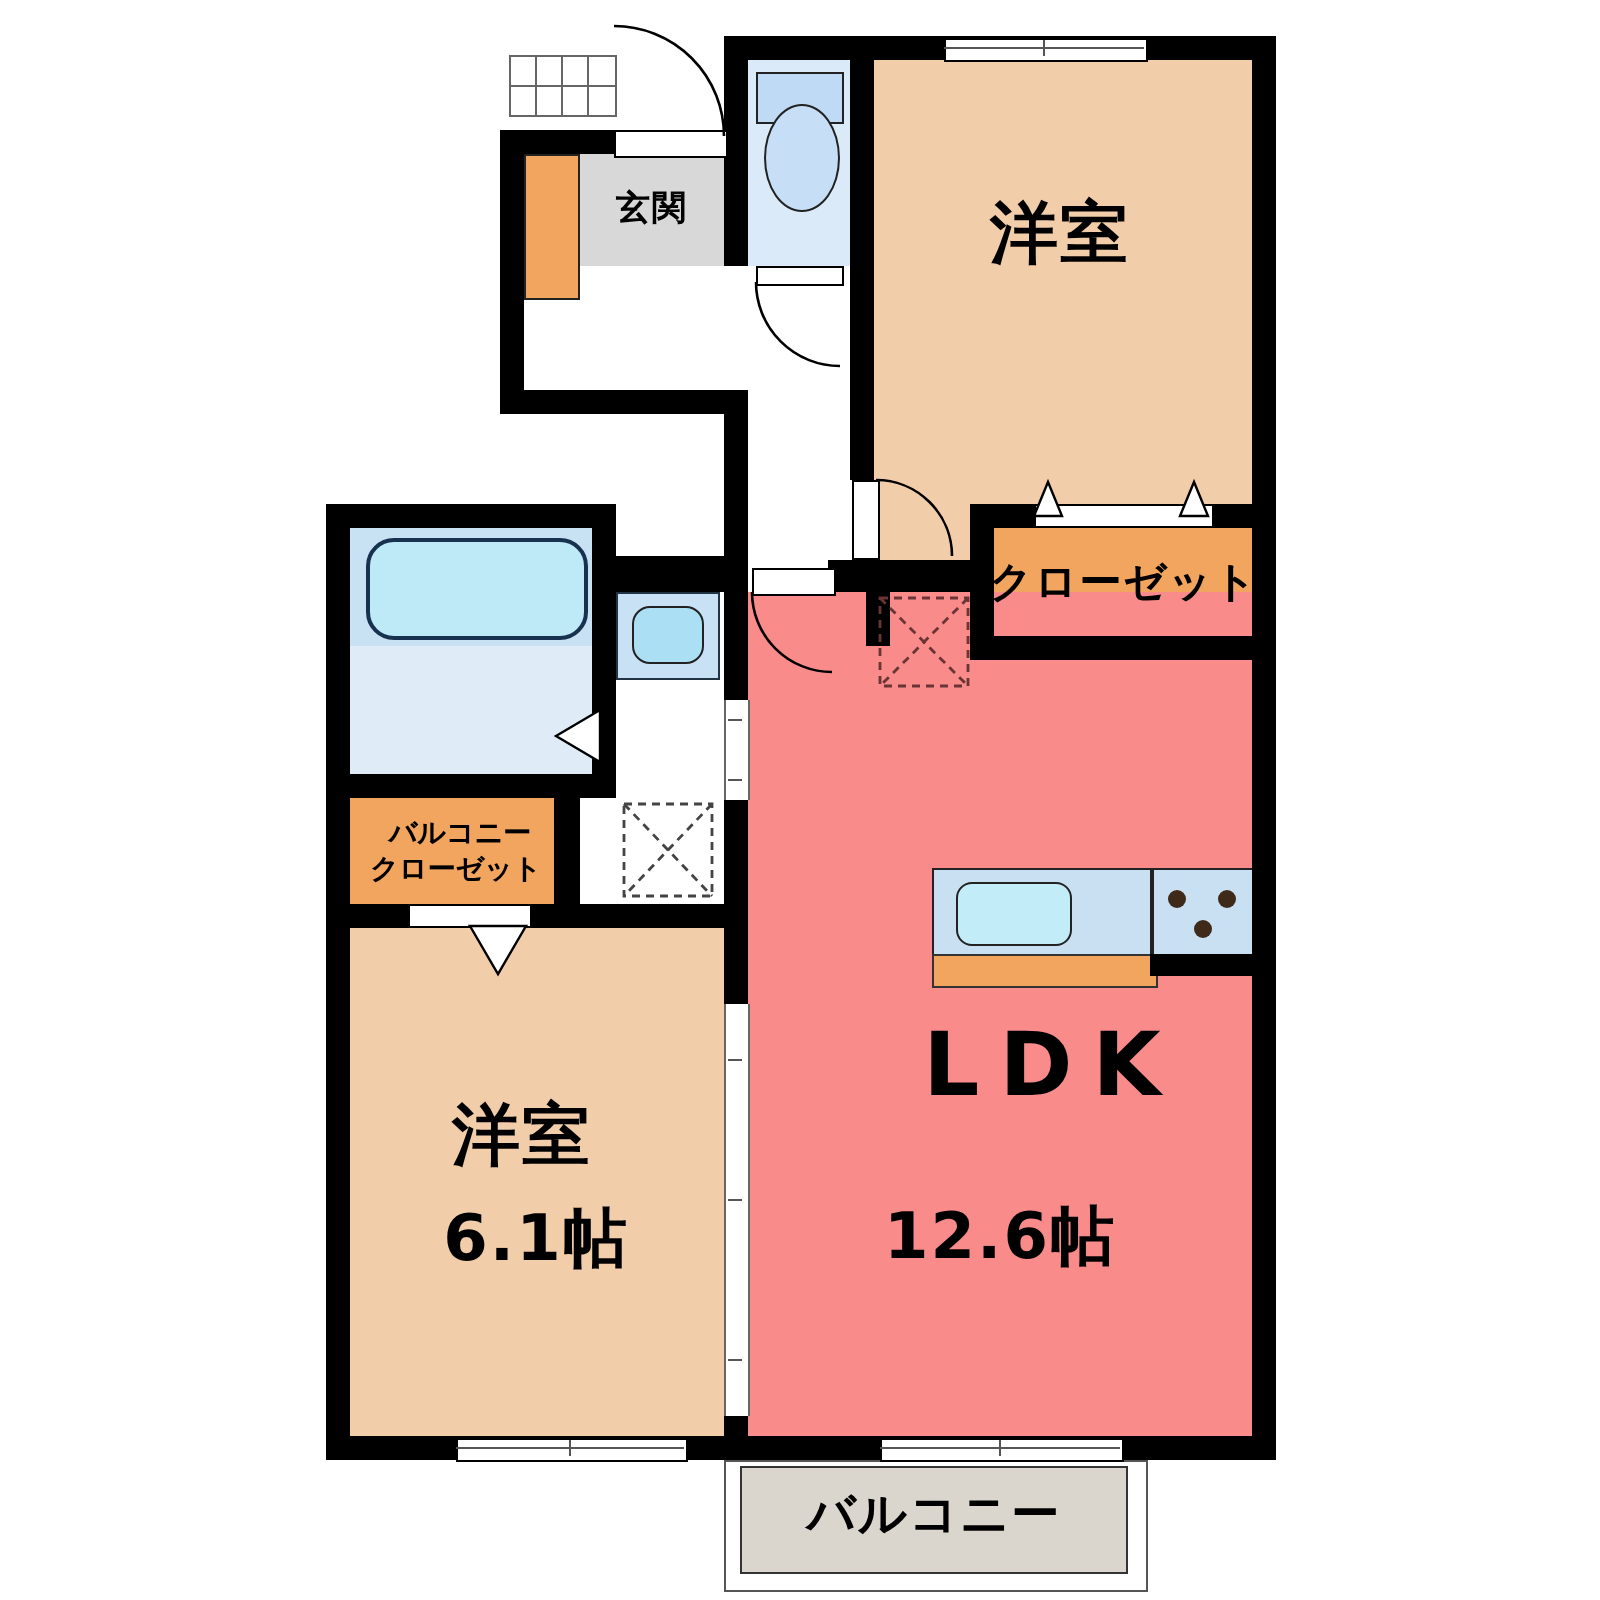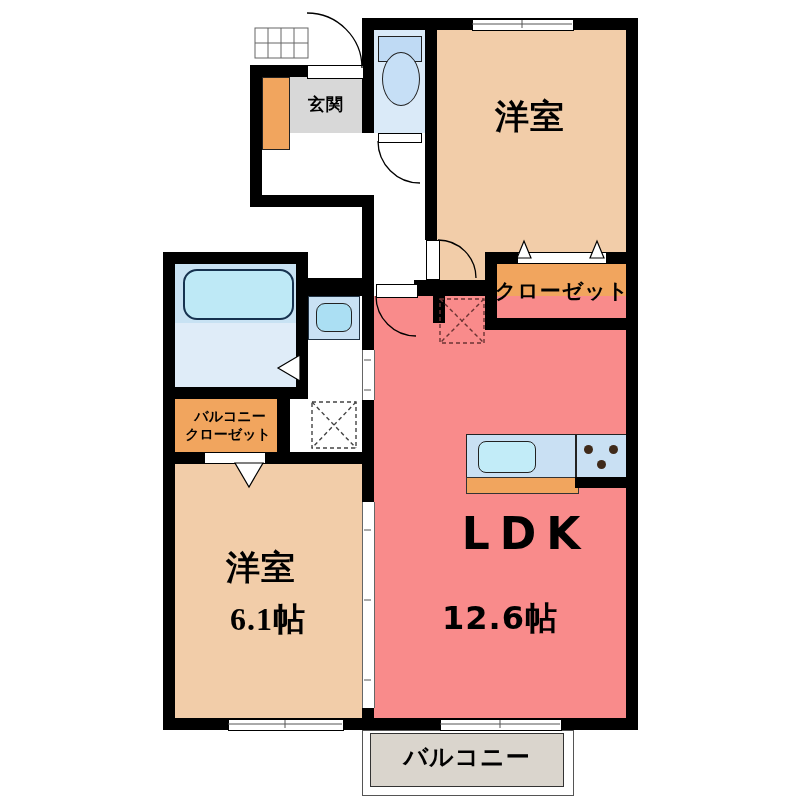--- a/index.html
+++ b/index.html
@@ -138,18 +138,18 @@
         <line x1="364" y1="680" x2="371" y2="680"></line>
     </g>
   </svg>
 
   <div class="label" style="left:326px;top:104px;font-size:17px;">玄関</div>
   <div class="label" style="left:530px;top:117px;font-size:34px;">洋室</div>
   <div class="label" style="left:562px;top:291px;font-size:21px;">クローゼット</div>
   <div class="label" style="left:230px;top:417px;font-size:14px;letter-spacing:0;">バルコニー</div>
   <div class="label" style="left:228px;top:435px;font-size:14px;letter-spacing:0;">クローゼット</div>
   <div class="label" style="left:261px;top:568px;font-size:34px;">洋室</div>
-  <div class="label" style="left:268px;top:620px;font-size:32px;font-family:Liberation Serif, serif;">6.1帖</div>
+  <div class="label" style="left:268px;top:620px;font-size:32px;">6.1帖</div>
   <div class="label" style="left:526px;top:533px;font-size:44px;letter-spacing:10px;">LDK</div>
   <div class="label" style="left:500px;top:582px;font-size:32px;margin-top:37px;">12.6帖</div>
   <div class="label" style="left:467px;top:757px;font-size:24px;">バルコニー</div>
 
 </div>
 
 </body></html>

